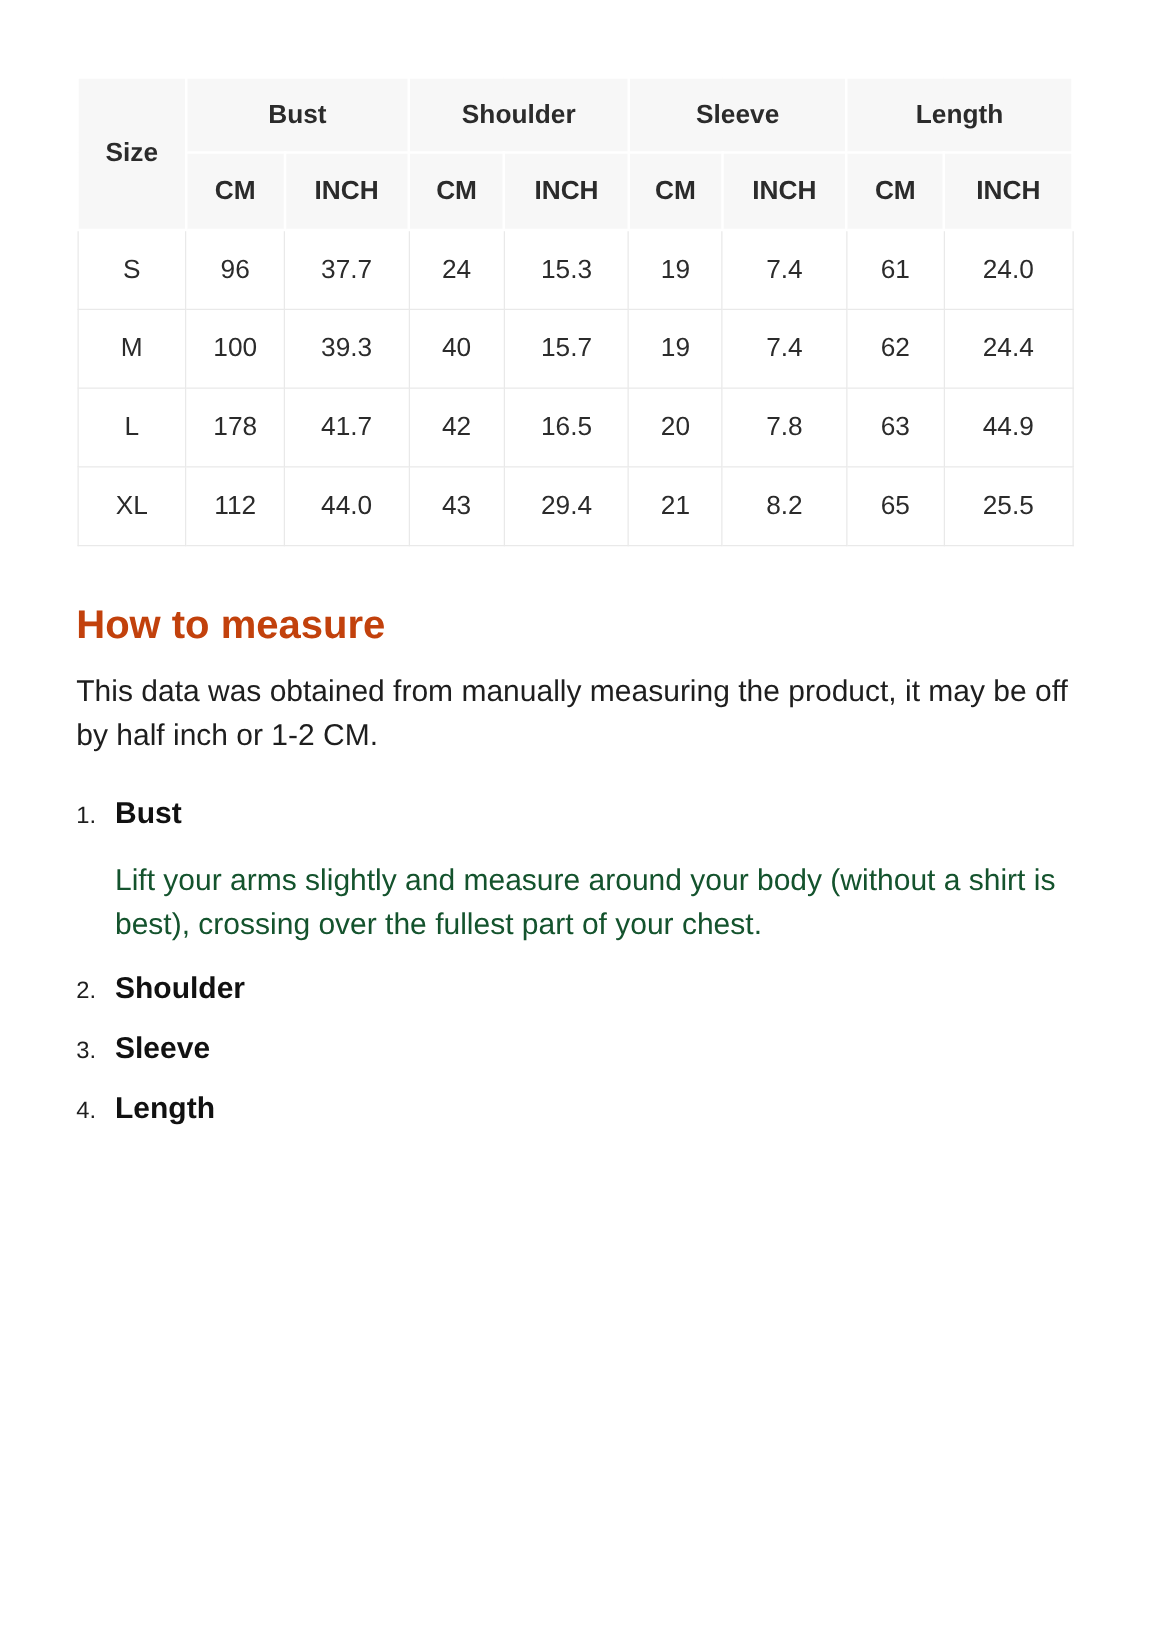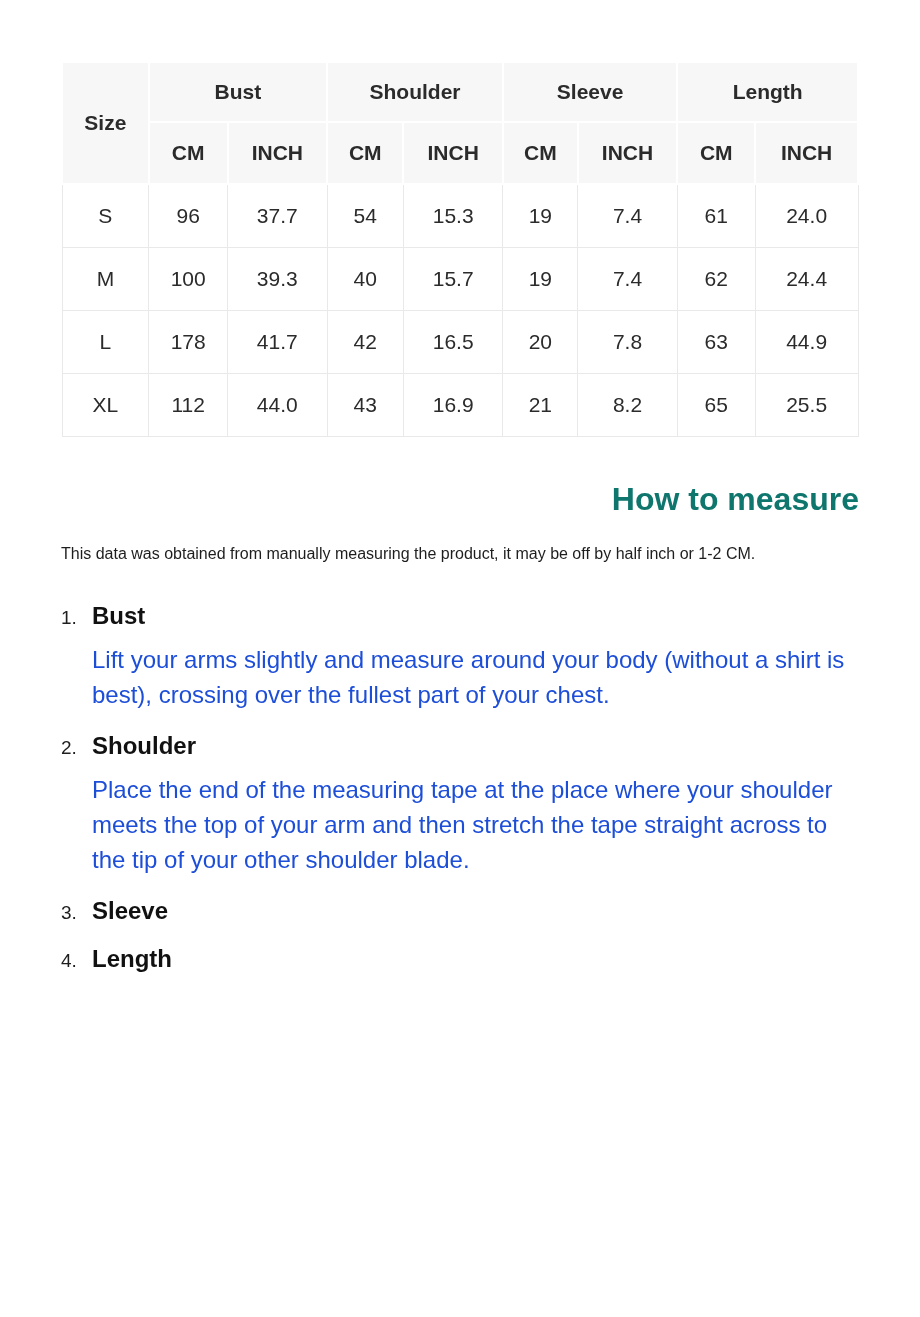--- a/index.html
+++ b/index.html
@@ -41,27 +41,26 @@
     height: 63px;
     background: #ffffff;
     font-weight: normal;
     color: #2b2b2b;
   }
 
   
   h2.htm-title {
     font-size: 32px;
     font-weight: bold;
-    color: #0f766e;
+    color: #c2410c;
     margin: 44px 0 0 0;
     letter-spacing: 0;
-    text-align: right;
   }
   p.htm-intro {
-    font-size: 16px;
+    font-size: 24px;
     line-height: 35px;
     margin: 18px 0 0 0;
     color: #1e1e1e;
   }
   .steps { margin-top: 31px; }
   .step {
     position: relative;
     padding-left: 31px;
     margin-bottom: 20px;
   }
@@ -73,22 +72,22 @@
     color: #1e1e1e;
   }
   .step-term {
     font-size: 24px;
     font-weight: bold;
     color: #111111;
   }
   .step-desc {
     font-size: 24px;
     line-height: 35px;
-    margin-top: 12px;
-    color: #1d4ed8;
+    margin-top: 22px;
+    color: #14532d;
   }
 </style>
 </head>
 <body>
 
 <div class="page">
 
   <table class="size-chart">
     <colgroup>
       <col style="width:10.9%">
@@ -118,21 +117,21 @@
         <th>INCH</th>
         <th>CM</th>
         <th>INCH</th>
       </tr>
     </thead>
     <tbody>
       <tr>
         <td>S</td>
         <td>96</td>
         <td>37.7</td>
-        <td>54</td>
+        <td>24</td>
         <td>15.3</td>
         <td>19</td>
         <td>7.4</td>
         <td>61</td>
         <td>24.0</td>
       </tr>
       <tr>
         <td>M</td>
         <td>100</td>
         <td>39.3</td>
@@ -152,21 +151,21 @@
         <td>20</td>
         <td>7.8</td>
         <td>63</td>
         <td>44.9</td>
       </tr>
       <tr>
         <td>XL</td>
         <td>112</td>
         <td>44.0</td>
         <td>43</td>
-        <td>16.9</td>
+        <td>29.4</td>
         <td>21</td>
         <td>8.2</td>
         <td>65</td>
         <td>25.5</td>
       </tr>
     </tbody>
   </table>
 
   <h2 class="htm-title">How to measure</h2>
 
@@ -176,21 +175,20 @@
 
     <div class="step">
       <span class="step-number">1.</span>
       <div class="step-term">Bust</div>
       <div class="step-desc">Lift your arms slightly and measure around your body (without a shirt is best), crossing over the fullest part of your chest.</div>
     </div>
 
     <div class="step">
       <span class="step-number">2.</span>
       <div class="step-term">Shoulder</div>
-      <div class="step-desc">Place the end of the measuring tape at the place where your shoulder meets the top of your arm and then stretch the tape straight across to the tip of your other shoulder blade.</div>
     </div>
 
     <div class="step">
       <span class="step-number">3.</span>
       <div class="step-term">Sleeve</div>
     </div>
 
     <div class="step">
       <span class="step-number">4.</span>
       <div class="step-term">Length</div>

